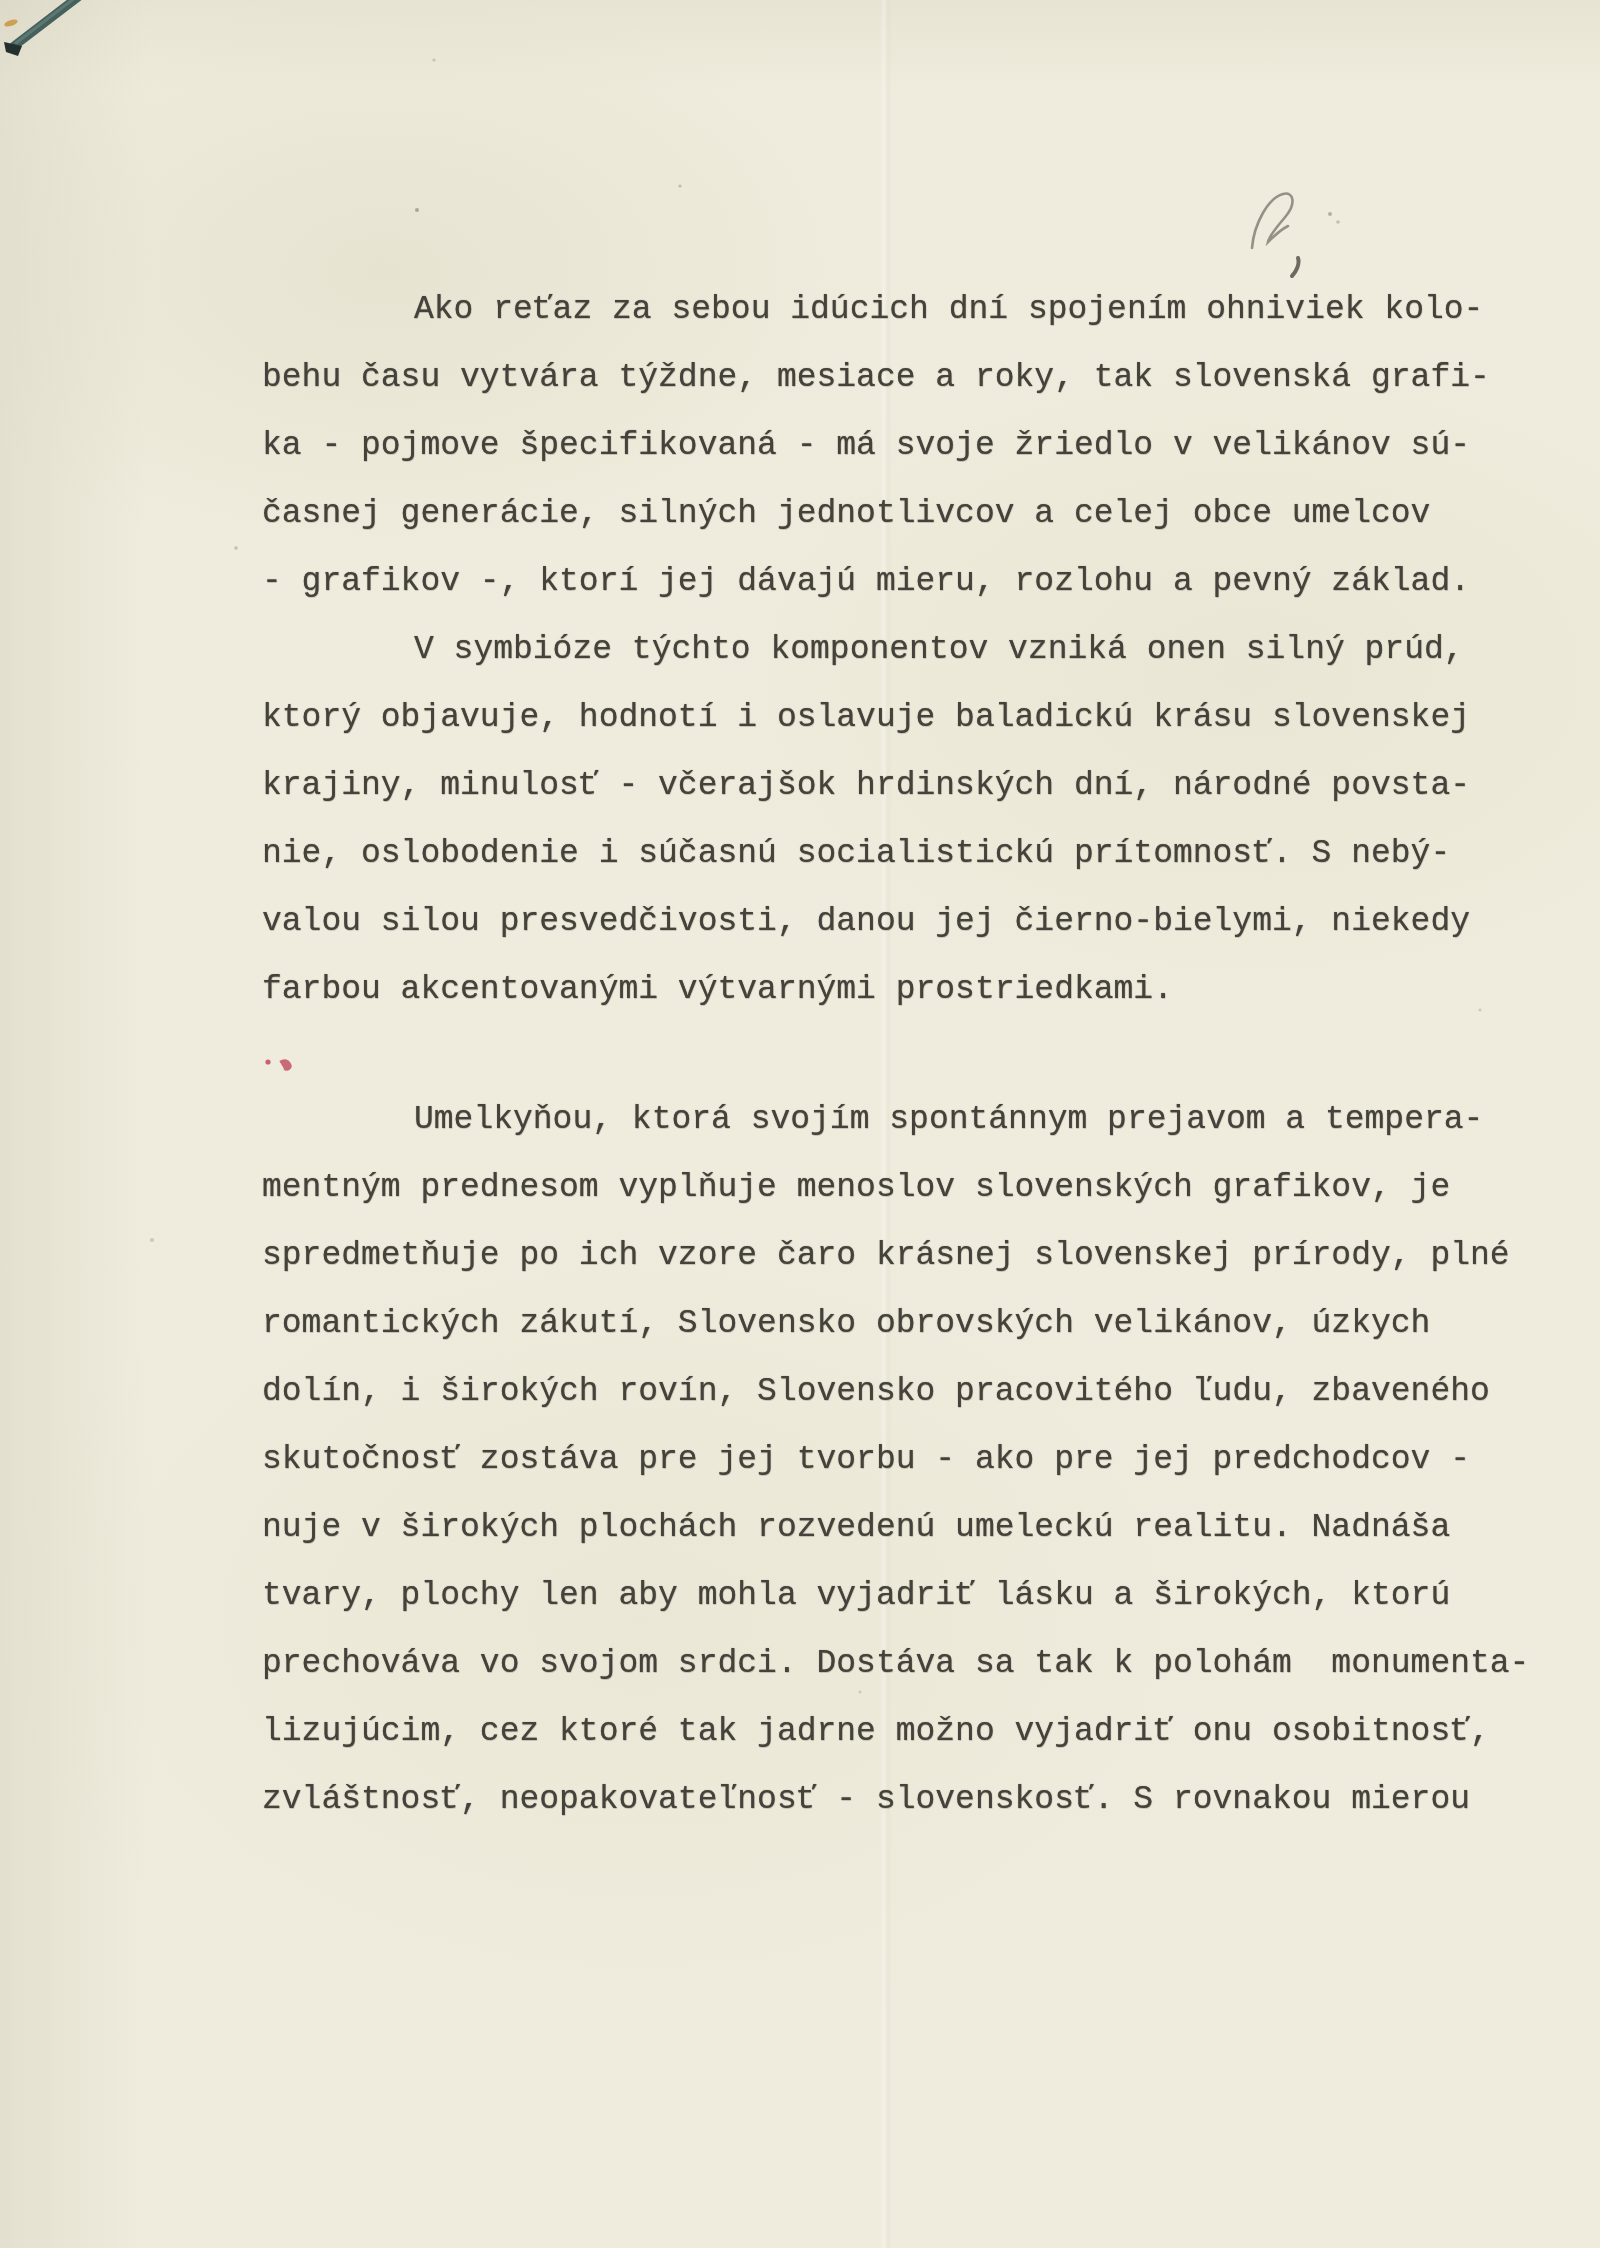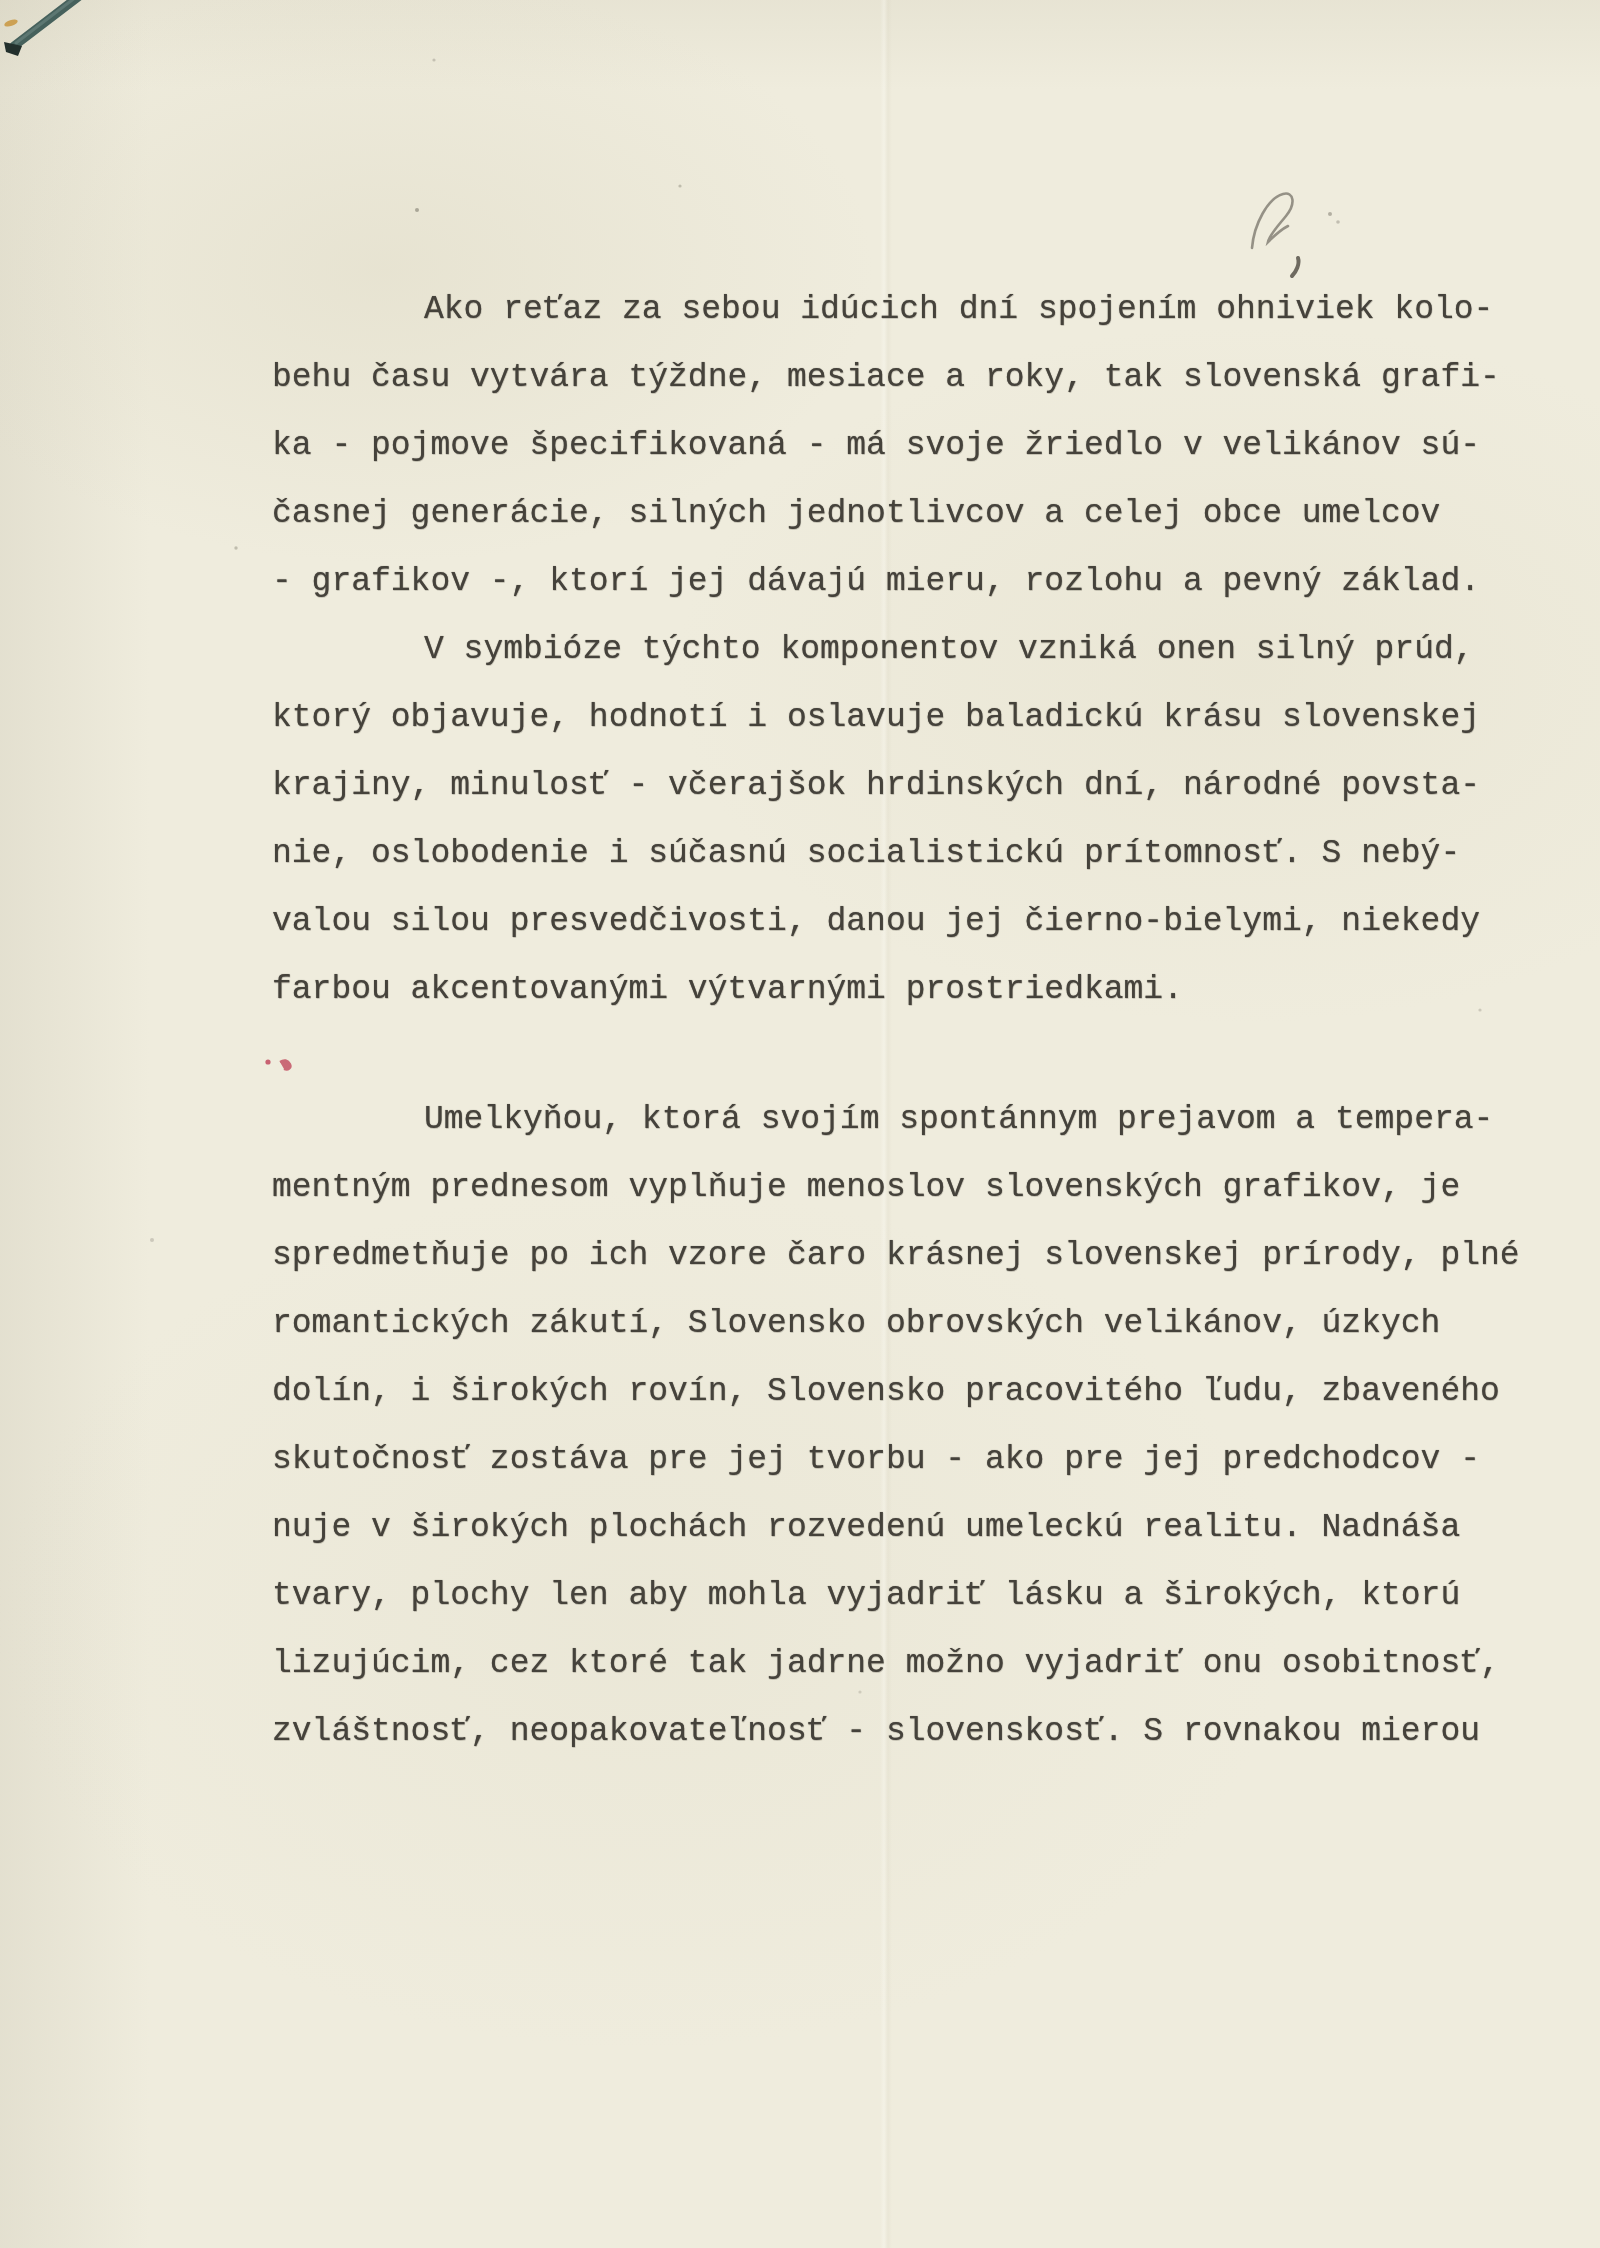--- a/index.html
+++ b/index.html
@@ -30,21 +30,21 @@
     position: absolute;
     left: 880px;
     top: 0;
     width: 12px;
     height: 2248px;
     background: linear-gradient(to right, rgba(255,255,250,0.0), rgba(255,255,250,0.30), rgba(210,205,185,0.18), rgba(255,255,250,0.0));
     pointer-events: none;
   }
   .text-block {
     position: absolute;
-    left: 272px;
+    left: 262px;
     top: 276px;
     width: 1270px;
     color: #45423b;
     font-size: 33px;
     line-height: 68px;
     text-shadow: 0 0 1px rgba(70,66,58,0.65), 0.5px 0.5px 0 rgba(70,66,58,0.18);
     letter-spacing: 0px;
     font-family: Liberation Mono, monospace;
   }
   .paragraph { margin: 0; }
@@ -133,18 +133,19 @@
         <div class="line indent">Umelkyňou, ktorá svojím spontánnym prejavom a tempera-</div>
         <div class="line">mentným prednesom vyplňuje menoslov slovenských grafikov, je</div>
       </div>
       <div class="paragraph">
         <div class="line">spredmetňuje po ich vzore čaro krásnej slovenskej prírody, plné</div>
         <div class="line">romantických zákutí, Slovensko obrovských velikánov, úzkych</div>
         <div class="line">dolín, i širokých rovín, Slovensko pracovitého ľudu, zbaveného</div>
         <div class="line">skutočnosť zostáva pre jej tvorbu - ako pre jej predchodcov -</div>
         <div class="line">nuje v širokých plochách rozvedenú umeleckú realitu. Nadnáša</div>
         <div class="line">tvary, plochy len aby mohla vyjadriť lásku a širokých, ktorú</div>
+        <div class="line">prechováva vo svojom srdci. Dostáva sa tak k polohám  monumenta-</div>
         <div class="line">lizujúcim, cez ktoré tak jadrne možno vyjadriť onu osobitnosť,</div>
         <div class="line">zvláštnosť, neopakovateľnosť - slovenskosť. S rovnakou mierou</div>
       </div>
     </div>
 
 </div>
 
 </body></html>

